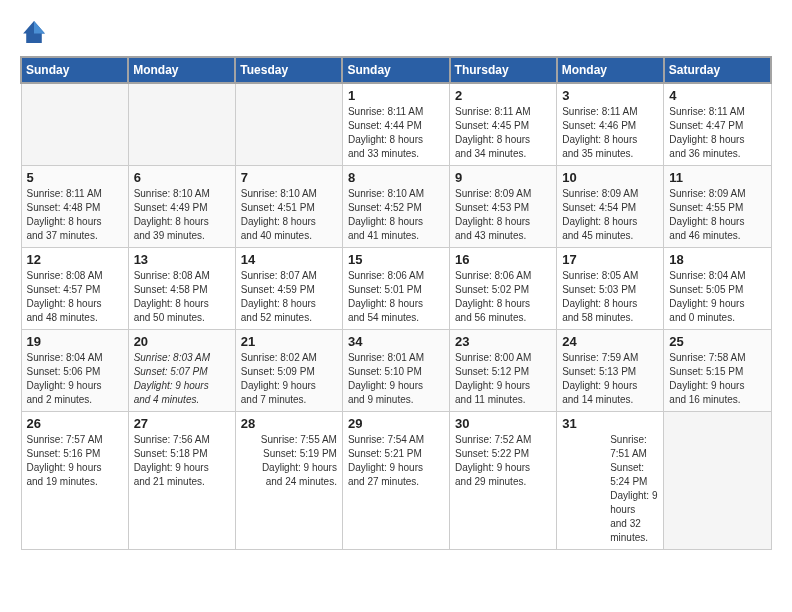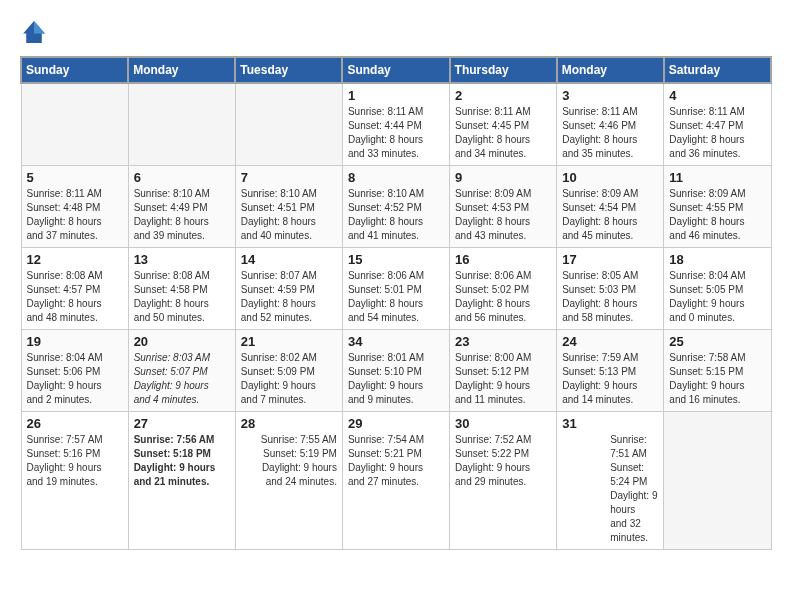--- a/index.html
+++ b/index.html
@@ -324,21 +324,21 @@
         <tr>
           <td>
             <span class="day-num">26</span>
             <div class="day-info" style="white-space: pre-line;">Sunrise: 7:57 AM
 Sunset: 5:16 PM
 Daylight: 9 hours
 and 19 minutes.</div>
           </td>
           <td>
             <span class="day-num">27</span>
-            <div class="day-info" style="white-space: pre-line; font-weight: bold;">Sunrise: 7:56 AM
+            <div class="day-info" style="white-space: pre-line;">Sunrise: 7:56 AM
 Sunset: 5:18 PM
 Daylight: 9 hours
 and 21 minutes.</div>
           </td>
           <td>
             <span class="day-num">28</span>
             <div class="day-info" style="white-space: pre-line; text-align: right;">Sunrise: 7:55 AM
 Sunset: 5:19 PM
 Daylight: 9 hours
 and 24 minutes.</div>

